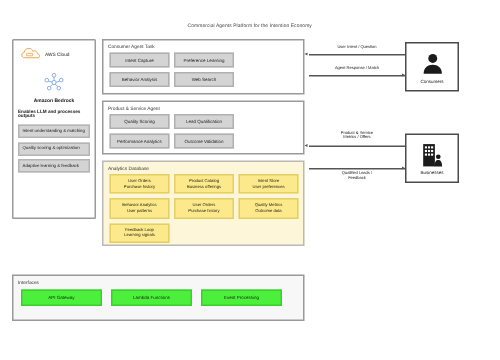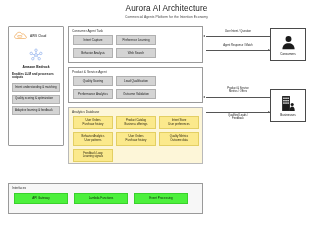--- a/index.html
+++ b/index.html
@@ -110,21 +110,20 @@
     border-bottom: 1.8px solid transparent;
   }
   .arrow-left  { border-right: 2.6px solid #555; }
   .arrow-right { border-left: 2.6px solid #555; }
 </style>
 </head>
 <body>
 
 <div class="page">
 
-  <div class="title">Aurora AI Architecture</div>
   <div class="subtitle">Commercial Agents Platform for the Intention Economy</div>
 
   <div class="panel" id="aws-cloud">
     <div class="aws-head">
       <span class="cloud-icon">
         <svg viewBox="0 0 26 17" width="13" height="9">
           <path d="M5.5 14.5 C2.4 14.5 1 12.6 1 10.7 C1 8.9 2.4 7.3 4.4 7.1 C4.8 4.1 7.3 2 10.4 2 C13 2 15.2 3.6 15.9 5.9 C16.5 5.5 17.2 5.3 18 5.3 C20.2 5.3 21.9 7 21.9 9.1 C23.6 9.3 24.9 10.7 24.9 12.3 C24.9 13.9 23.4 14.5 21.6 14.5 Z" fill="none" stroke="#ed9a3c" stroke-width="1.2"></path>
           <rect x="7.5" y="8.5" width="8" height="3.4" rx="0.6" fill="none" stroke="#ed9a3c" stroke-width="1"></rect>
         </svg>
       </span>

